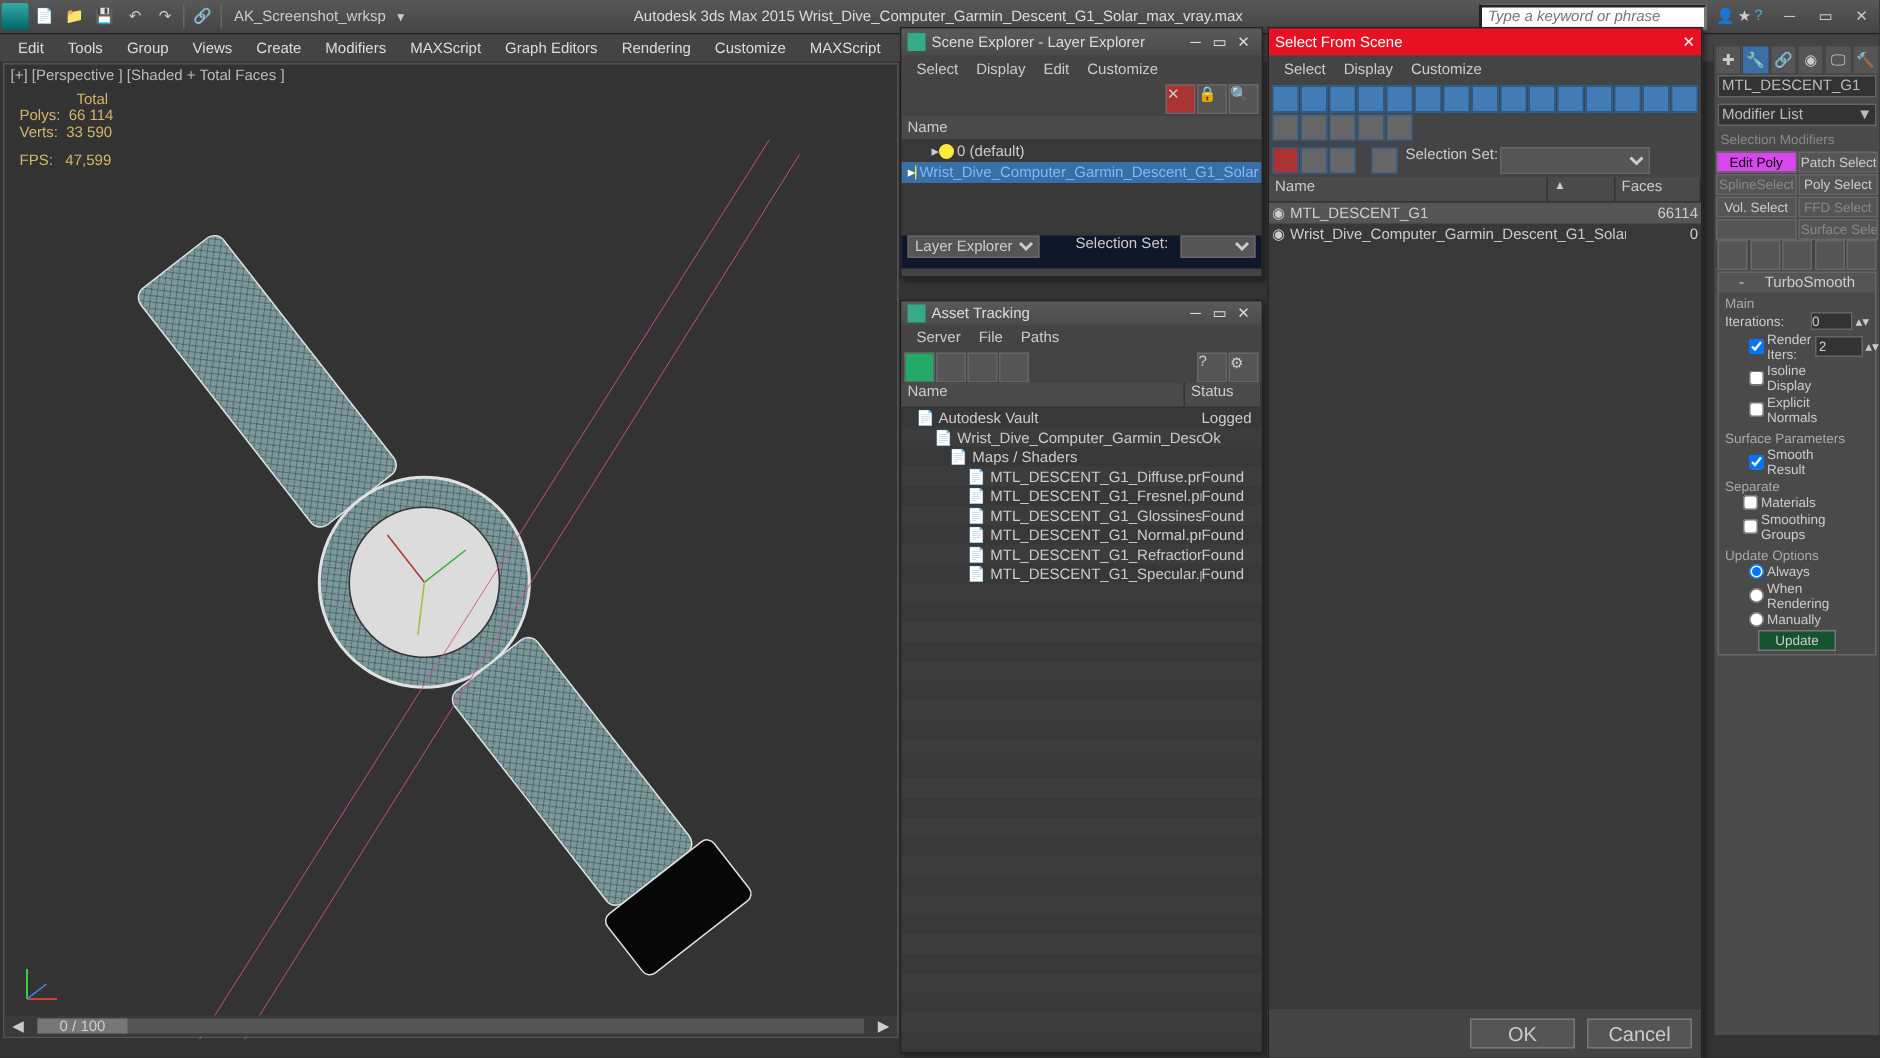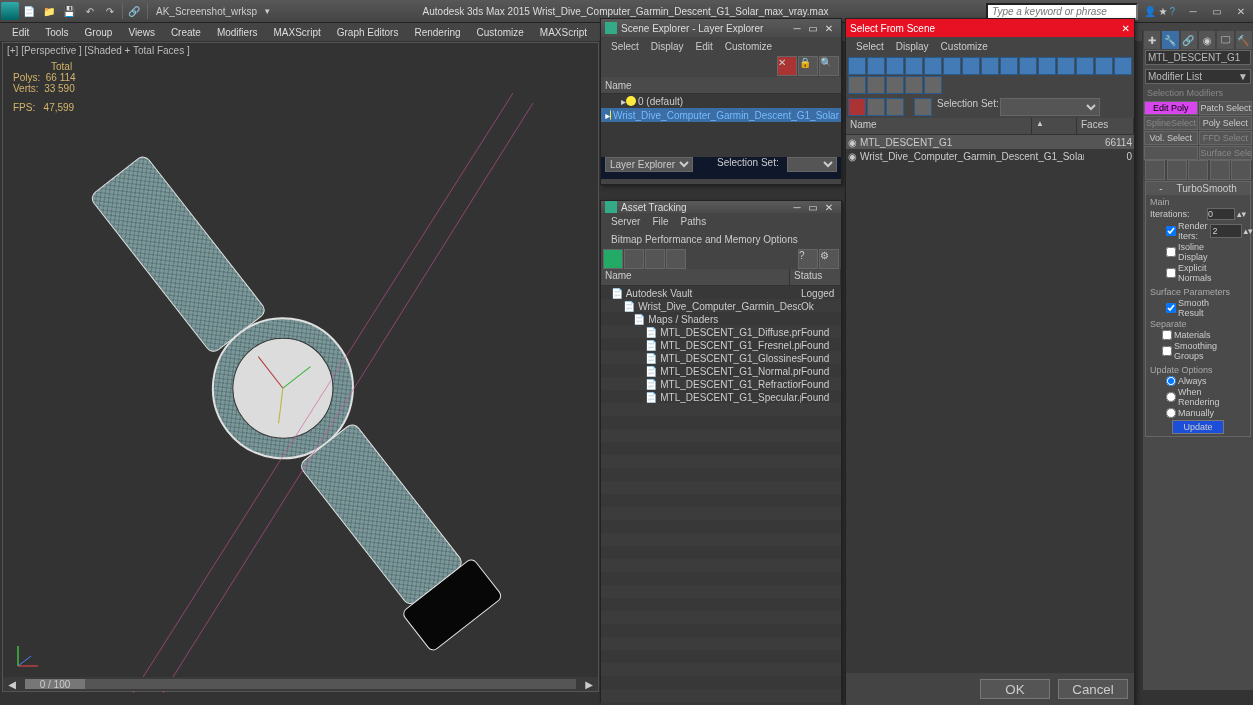--- a/index.html
+++ b/index.html
@@ -227,21 +227,20 @@
     <span>Asset Tracking</span>
     <div class="spacer"></div>
     <div class="wbtn">─</div>
     <div class="wbtn">▭</div>
     <div class="wbtn">✕</div>
   </div>
   <div class="panel-menu" style="flex-wrap:wrap;height:auto;line-height:14px" id="at-menu">
       <span>Server</span>
       <span>File</span>
       <span>Paths</span>
-      <span>Bitmap Performance and Memory Options</span>
     </div>
   <div class="toolbar">
     <div class="tb" style="background:#2a6"></div>
     <div class="tb"></div>
     <div class="tb"></div>
     <div class="tb"></div>
     <div style="flex:1"></div>
     <div class="tb">?</div>
     <div class="tb">⚙</div>
   </div>
@@ -528,16 +527,16 @@
           <span>Always</span>
         </label>
       <label>
           <input type="radio" name="upd" style="">
           <span>When Rendering</span>
         </label>
       <label>
           <input type="radio" name="upd" style="">
           <span>Manually</span>
         </label>
-      <div style="text-align:center;margin-top:2px"><button style="background:#1d4ed8;border:1px solid #777;color:#ccc;font-size:9px;padding:1px 10px">Update</button></div>
+      <div style="text-align:center;margin-top:2px"><button style="background:#14532d;border:1px solid #777;color:#ccc;font-size:9px;padding:1px 10px">Update</button></div>
     </div>
   </div>
 </div>
 
 </body></html>

